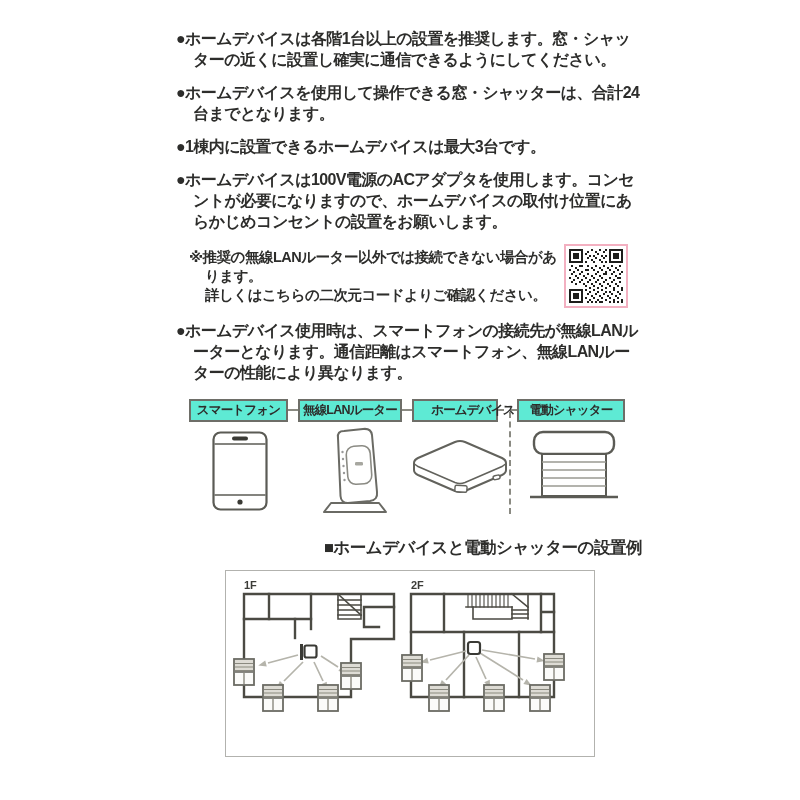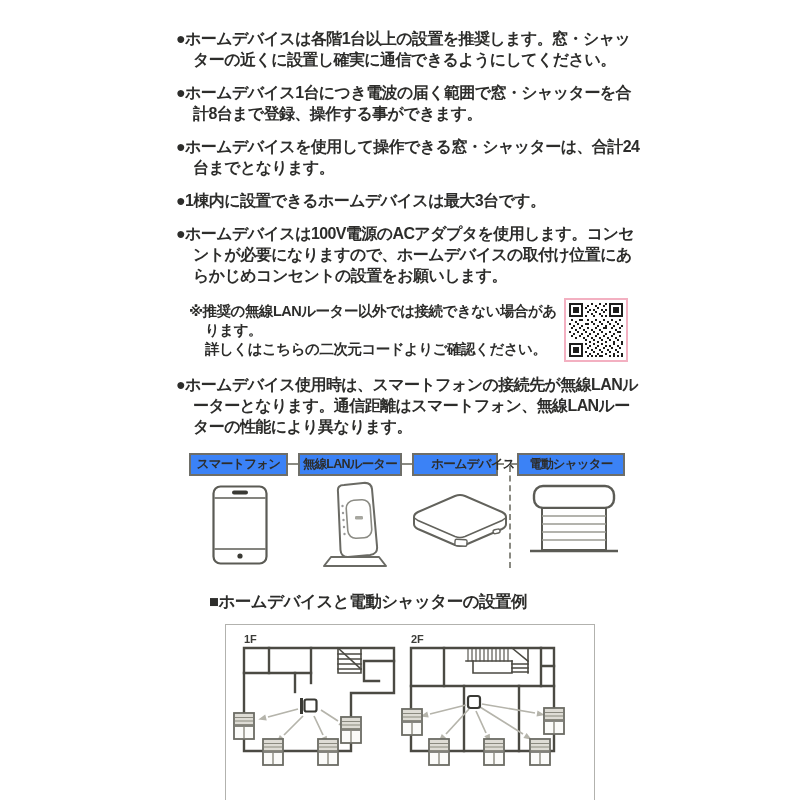--- a/index.html
+++ b/index.html
@@ -22,51 +22,50 @@
   .note-p2 { padding-left:16px; }
   .qr-wrap {
     margin-left:auto; margin-right:14px; width:58px; height:58px;
     border:2px solid #f3b0c1; background:#fff; padding:1px; flex:none;
   }
 
   
   .diagram { position:relative; height:124px; margin-top:16px; }
   .dlabel {
     position:absolute; top:0; height:23px; box-sizing:border-box;
-    border:2px solid #6e6e68; background:#3b82f6;
+    border:2px solid #6e6e68; background:#5eead4;
     display:flex; align-items:center; justify-content:center;
     font-size:12.5px; font-weight:700; letter-spacing:-0.8px; white-space:nowrap;
   }
   .dl1 { left:13px;  width:99px; }
   .dl2 { left:122px; width:104px; }
   .dl3 { left:236px; width:86px;padding-left:36px; }
   .dl4 { left:341px; width:108px; }
   .dconn { position:absolute; top:10px; border-top:2px dashed #8a8a82; height:0; }
   .dc1 { left:112px; width:10px; }
   .dc2 { left:226px; width:10px; }
   .dc3 { left:322px; width:19px; }
   .dvline { position:absolute; left:333px; top:13px; height:102px; border-left:2px dashed #8a8a82; }
   .dicon { position:absolute; }
   .di-phone   { left:36px;  top:32px; }
   .di-router  { left:140px; top:27px; }
   .di-device  { left:237px; top:40px; }
   .di-shutter { left:352px; top:31px; }
 
   
-  .heading { font-size:16.5px; font-weight:700; letter-spacing:-0.5px; margin:14px 0 11px 33px; }
+  .heading { font-size:16.5px; font-weight:700; letter-spacing:-0.5px; margin:14px 0 11px 33px;text-align:right; }
   .planbox { position:relative; margin-left:49px; width:368px; height:185px; border:1px solid #b2b2ae; background:#fff; }
   .plansvg { position:absolute; left:0; top:0; }
 </style>
 </head>
 <body>
 
 <div class="content">
 
   <div class="bullet"><span>●</span><span>ホームデバイスは各階1台以上の設置を推奨します。窓・シャッターの近くに設置し確実に通信できるようにしてください。</span></div>
-  <div class="bullet"><span>●</span><span>ホームデバイス1台につき電波の届く範囲で窓・シャッターを合計8台まで登録、操作する事ができます。</span></div>
   <div class="bullet"><span>●</span><span>ホームデバイスを使用して操作できる窓・シャッターは、合計24台までとなります。</span></div>
   <div class="bullet"><span>●</span><span>1棟内に設置できるホームデバイスは最大3台です。</span></div>
   <div class="bullet"><span>●</span><span>ホームデバイスは100V電源のACアダプタを使用します。コンセントが必要になりますので、ホームデバイスの取付け位置にあらかじめコンセントの設置をお願いします。</span></div>
 
   <div class="note-row">
     <div class="note-text">
       <div class="note-p1"><span>※</span><span>推奨の無線LANルーター以外では接続できない場合があります。</span></div>
       <div class="note-p2">詳しくはこちらの二次元コードよりご確認ください。</div>
     </div>
     <div class="qr-wrap">

